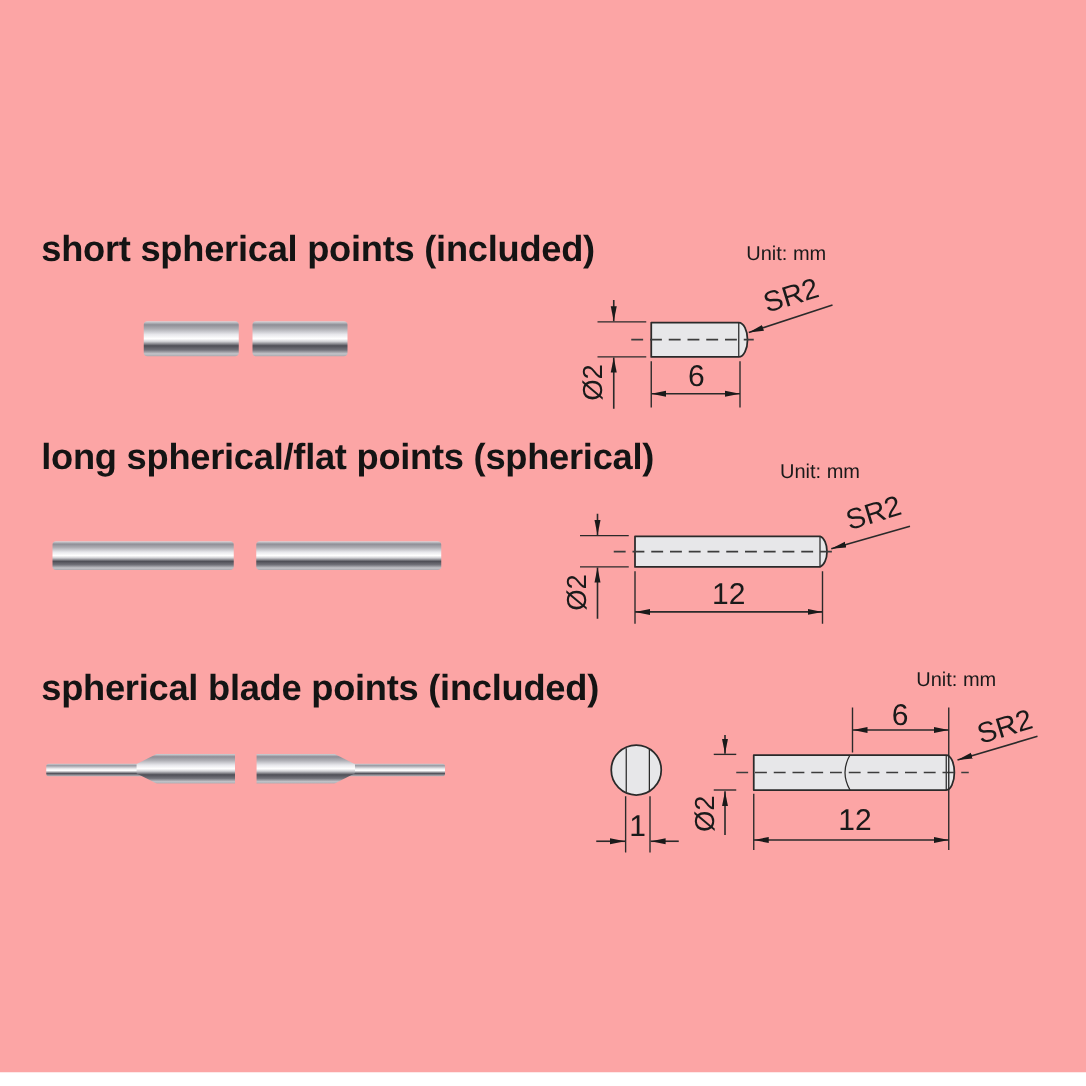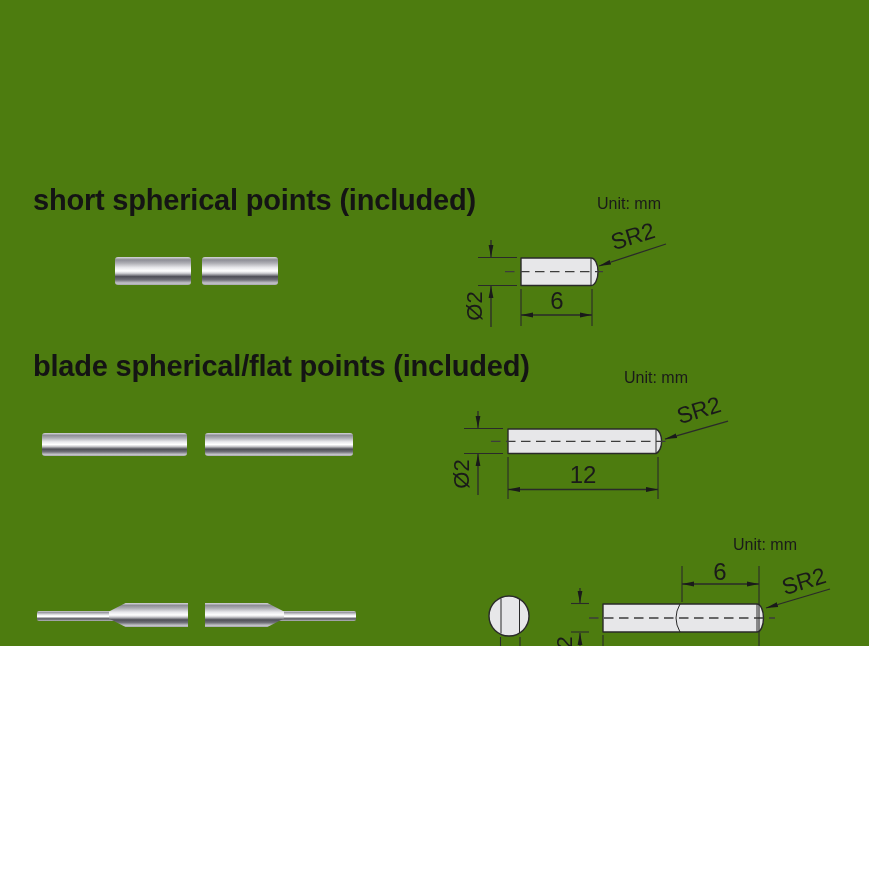--- a/index.html
+++ b/index.html
@@ -1,17 +1,17 @@
 <!DOCTYPE html>
 <html><head>
 <meta charset="utf-8">
 <style>
   html,body{margin:0;padding:0;background:#ffffff;}
   .canvas{
-    position:relative;width:869px;height:646px;background:#4d7c0f;
+    position:relative;width:869px;height:858px;background:#fca5a5;
     font-family:"Liberation Sans",sans-serif;overflow:hidden;
   }
   .title{
     position:absolute;font-weight:bold;font-size:29px;line-height:1.05;
     color:#141414;white-space:nowrap;letter-spacing:-0.2px;
   }
   .unit{
     position:absolute;font-size:16px;line-height:1;color:#1a1a1a;white-space:nowrap;
   }
   
@@ -78,21 +78,21 @@
 
     <line class="ext" x1="521" y1="289" x2="521" y2="326"></line>
     <line class="ext" x1="592" y1="289" x2="592" y2="326"></line>
     <line class="dl" x1="521" y1="315" x2="592" y2="315" marker-start="url(#ar1)" marker-end="url(#ar1)"></line>
     <text class="dim" x="557" y="309">6</text>
 
     <line class="dl" x1="666" y1="244" x2="599" y2="266" marker-end="url(#ar1)"></line>
     <text class="sr" x="633" y="244" transform="rotate(-17 633 237)">SR2</text>
   </svg>
 
-  <div class="title" style="left:33px;top:351px">blade spherical/flat points (included)</div>
+  <div class="title" style="left:33px;top:351px">long spherical/flat points (spherical)</div>
   <div class="unit" style="left:624px;top:370px">Unit: mm</div>
 
   <div class="pin" style="left:42px;top:433px;width:145px;height:23px"></div>
   <div class="pin" style="left:205px;top:433px;width:148px;height:23px"></div>
 
   <svg class="drawing" style="left:440px;top:395px" width="300" height="125" viewBox="440 395 300 125">
     <defs>
       <marker id="ar2" viewBox="0 0 12 6" refX="12" refY="3" markerWidth="12" markerHeight="6" markerUnits="userSpaceOnUse" orient="auto-start-reverse">
         <path class="arrowhead" d="M0,0.6 L12,3 L0,5.4 Z"></path>
       </marker>
@@ -110,20 +110,21 @@
 
     <line class="ext" x1="508" y1="457" x2="508" y2="499"></line>
     <line class="ext" x1="658" y1="457" x2="658" y2="499"></line>
     <line class="dl" x1="508" y1="489.5" x2="658" y2="489.5" marker-start="url(#ar2)" marker-end="url(#ar2)"></line>
     <text class="dim" x="583" y="483">12</text>
 
     <line class="dl" x1="728" y1="421" x2="665" y2="439" marker-end="url(#ar2)"></line>
     <text class="sr" x="699" y="418" transform="rotate(-17 699 411)">SR2</text>
   </svg>
 
+  <div class="title" style="left:33px;top:536px">spherical blade points (included)</div>
   <div class="unit" style="left:733px;top:537px">Unit: mm</div>
 
   <div class="pin-stepped" style="left:37px;top:603px;width:151px;height:24px">
     <div class="shaft"></div>
     <div class="thick"></div>
   </div>
   <div class="pin-stepped mirror" style="left:205px;top:603px;width:151px;height:24px">
     <div class="shaft"></div>
     <div class="thick"></div>
   </div>

